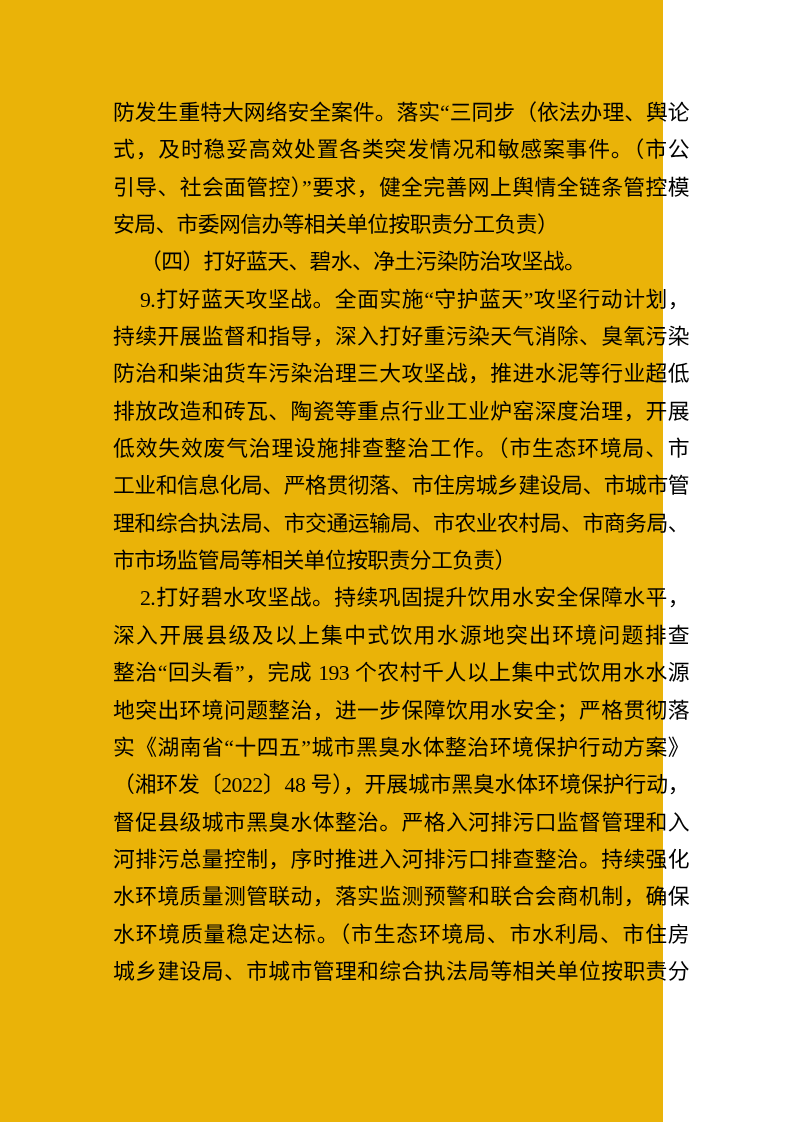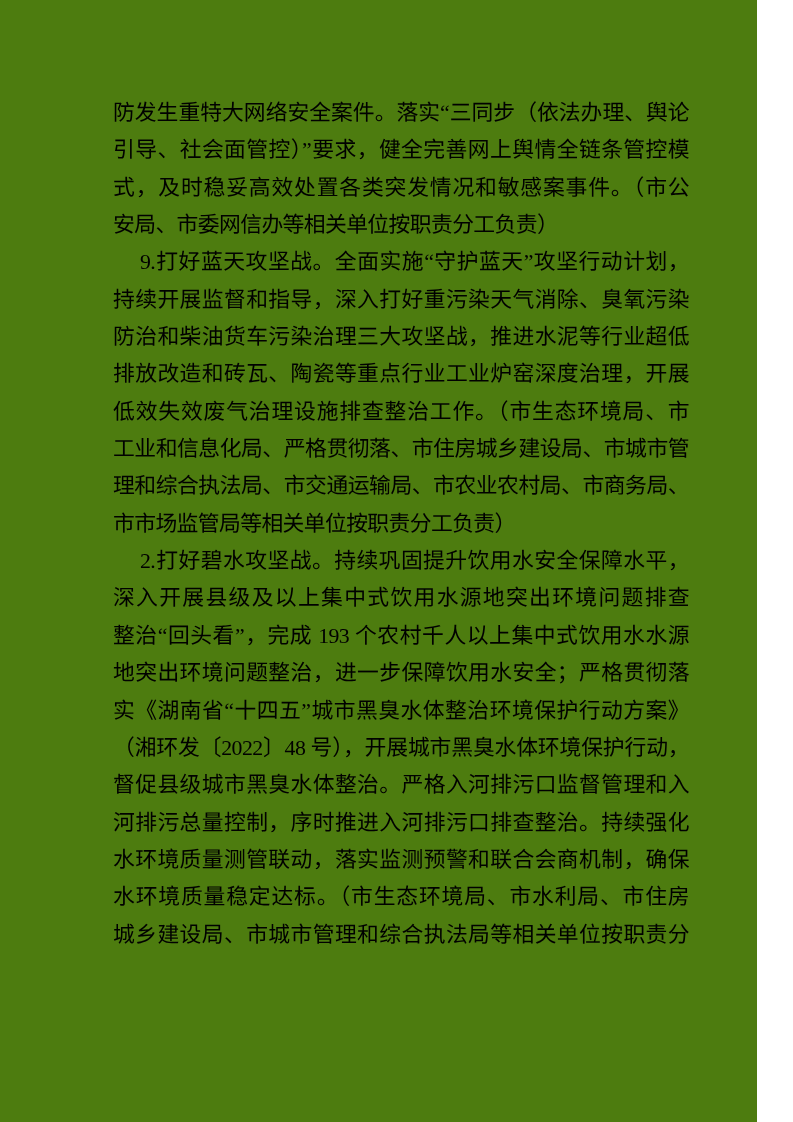--- a/index.html
+++ b/index.html
@@ -13,23 +13,23 @@
     height: 1122px;
     position: relative;
     background: #ffffff;
     color: #000000;
     font-family: "Liberation Serif", "DejaVu Serif", serif;
     overflow: hidden;
   }
   .page {
     position: absolute;
     left: 0; top: 0;
-    width: 757px;
+    width: 663px;
     height: 1122px;
-    background: #4d7c0f;
+    background: #eab308;
   }
   .text-block {
     position: absolute;
     left: 113px;
     top: 95px;
     width: 576px;
   }
   .paragraph {
     margin: 0;
     padding: 0;
@@ -61,23 +61,27 @@
 </style>
 </head>
 <body style="background: rgb(255, 255, 255); color: rgb(0, 0, 0);">
 
 <div class="page">
   <div class="text-block">
 
   <div class="paragraph">
 
       <div class="line full">防发生重特大网络安全案件。落实“三同步（依法办理、舆论</div>
+        <div class="line full">式，及时稳妥高效处置各类突发情况和敏感案事件。（市公</div>
         <div class="line full">引导、社会面管控）”要求，健全完善网上舆情全链条管控模</div>
-        <div class="line full">式，及时稳妥高效处置各类突发情况和敏感案事件。（市公</div>
         <div class="line short">安局、市委网信办等相关单位按职责分工负责）</div>
+      </div>
+      <div class="paragraph indented">
+
+      <div class="line short">（四）打好蓝天、碧水、净土污染防治攻坚战。</div>
       </div>
       <div class="paragraph indented">
 
       <div class="line full">9.打好蓝天攻坚战。全面实施“守护蓝天”攻坚行动计划，</div>
         <div class="line full">持续开展监督和指导，深入打好重污染天气消除、臭氧污染</div>
         <div class="line full">防治和柴油货车污染治理三大攻坚战，推进水泥等行业超低</div>
         <div class="line full">排放改造和砖瓦、陶瓷等重点行业工业炉窑深度治理，开展</div>
         <div class="line full">低效失效废气治理设施排查整治工作。（市生态环境局、市</div>
         <div class="line full">工业和信息化局、严格贯彻落、市住房城乡建设局、市城市管</div>
         <div class="line full">理和综合执法局、市交通运输局、市农业农村局、市商务局、</div>

